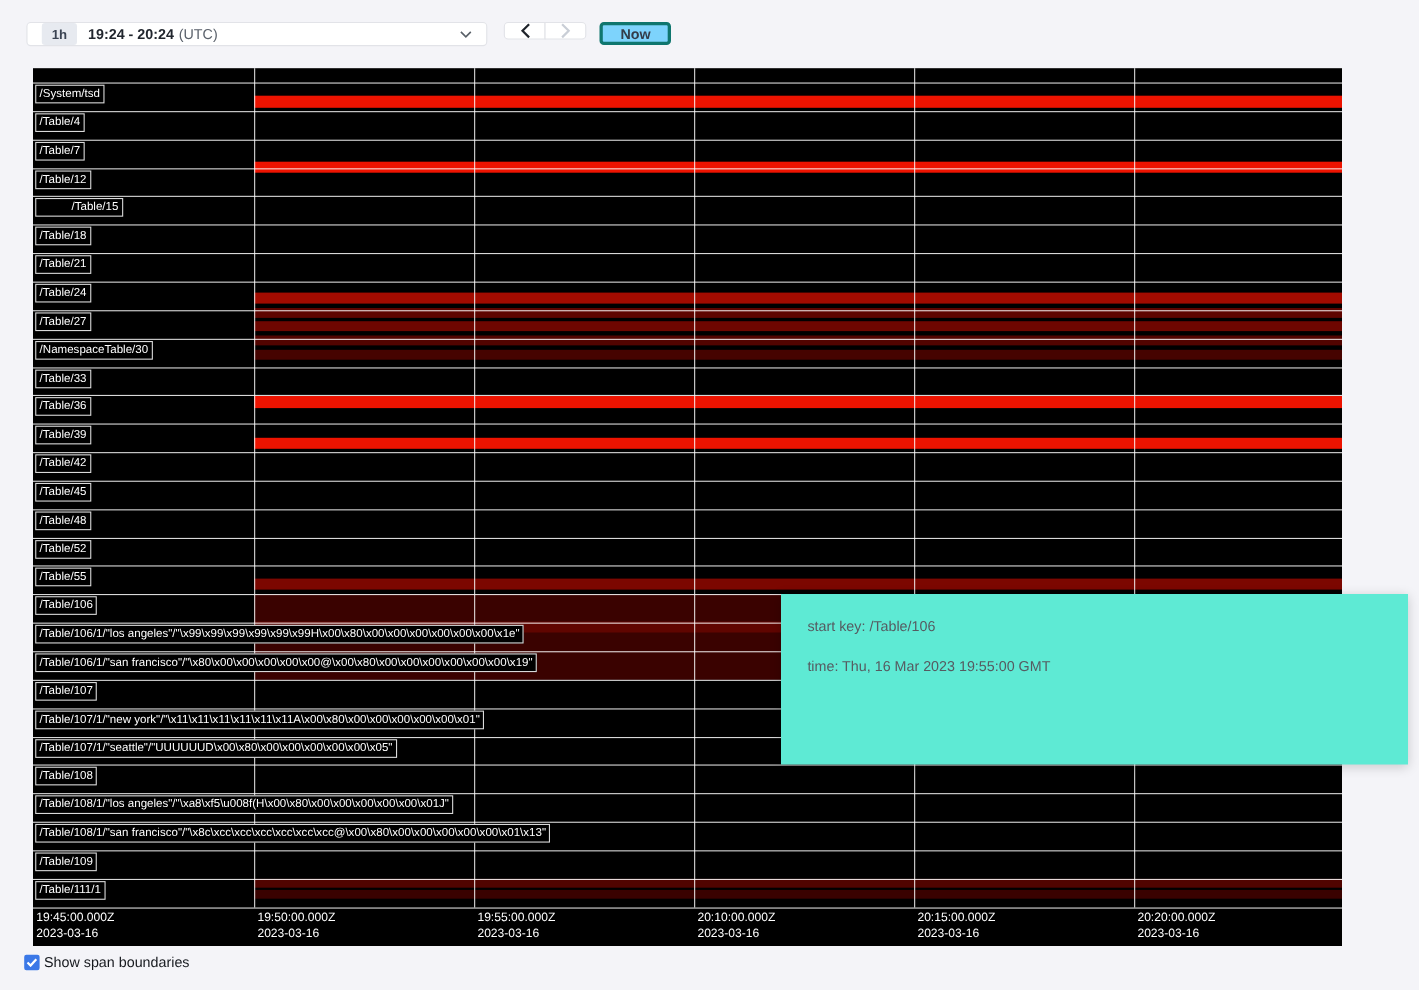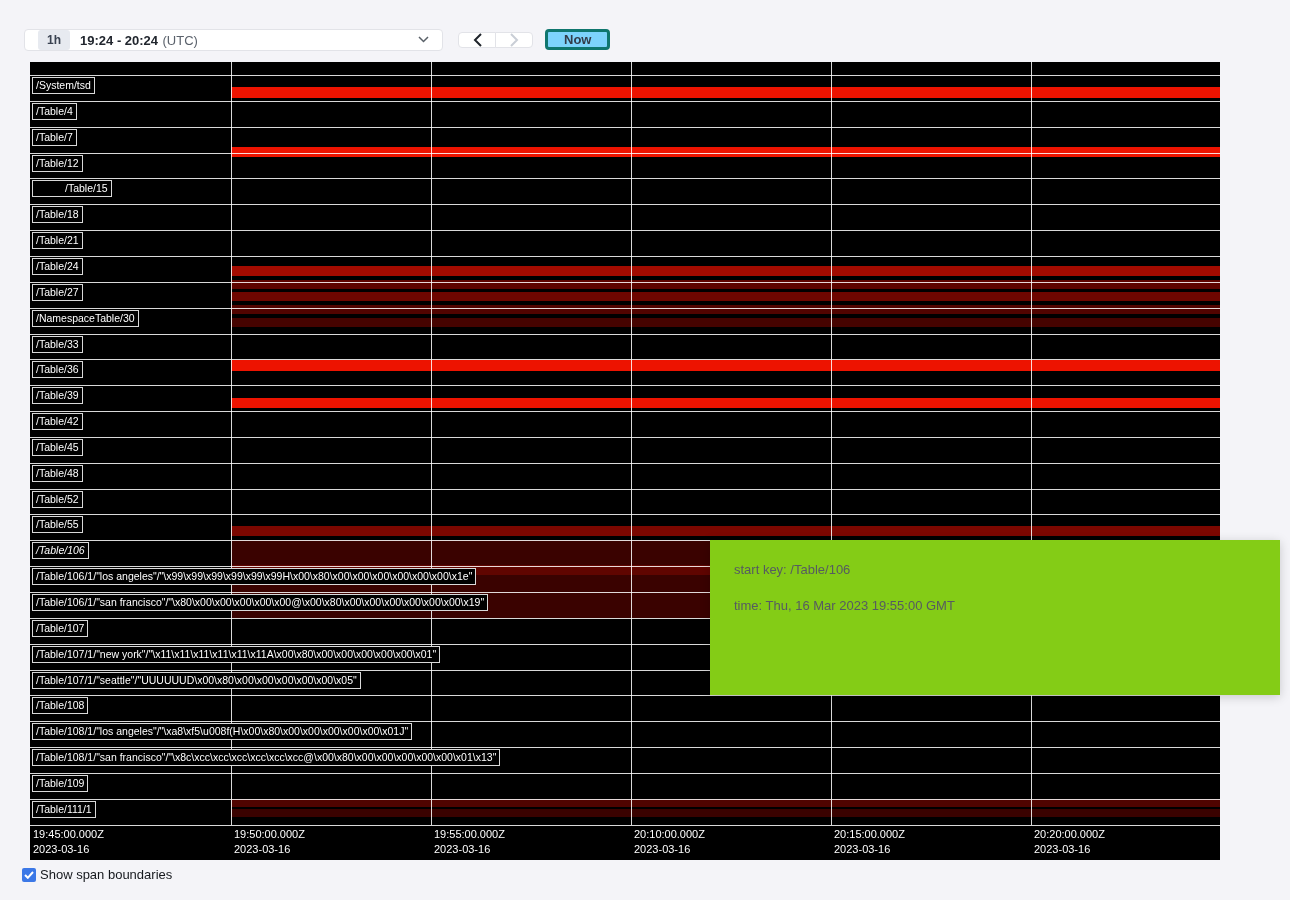--- a/index.html
+++ b/index.html
@@ -1,21 +1,21 @@
 <!DOCTYPE html>
 <html><head>
 <meta charset="utf-8">
 <style>
   * { margin:0; padding:0; box-sizing:border-box; }
   html,body { width:1290px; height:900px; }
   body { background:#f4f4f8; font-family:"Liberation Sans", sans-serif; }
   .page { position:relative; width:1290px; height:900px; overflow:hidden; }
 
   
-  .toolbar { position:absolute; left:24px; top:20px; display:flex; height:39px; align-items:center; }
+  .toolbar { position:absolute; left:24px; top:20px; display:flex; height:39px; align-items:flex-start; }
   .range-select { width:419px; background:#fff; border:1px solid #e2e3e8; border-radius:4px;
                   display:flex; align-items:center; padding:0 13px; gap:10px; cursor:pointer; }
   .badge { background:#e7eaf0; border-radius:3px; padding:3px 9px; font-size:12px; font-weight:bold; color:#3a4352; }
   .range-text { font-size:13px; font-weight:bold; color:#21262e; }
   .tz { font-size:13px; color:#5a616b; }
   .chev { margin-left:auto; display:flex; align-items:center; }
   .nav-group { display:flex; margin-left:15px; }
   .nav-btn { width:38px; background:#fff; border:1px solid #e2e3e8; display:flex; align-items:center;
              justify-content:center; cursor:pointer; }
   .nav-btn.prev { border-radius:4px 0 0 4px; }
@@ -27,21 +27,21 @@
   
   .canvas { position:absolute; left:30px; top:62px; width:1190px; height:798px; background:#000; }
   .band { position:absolute; }
   .hline { position:absolute; left:0; width:100%; height:1px; background:rgba(255,255,255,0.85); }
   .vline { position:absolute; top:0; width:1px; background:rgba(255,255,255,0.85); }
   .rowlabel { position:absolute; left:2px; color:#fff; background:#000; border:1px solid rgba(255,255,255,0.85);
               font-size:10.5px; line-height:13px; padding:1px 3px; white-space:nowrap; z-index:3; }
   .axis { position:absolute; color:#fff; font-size:11px; line-height:15px; z-index:3; }
 
   
-  .tooltip { position:absolute; left:680px; top:478px; width:570px; min-height:155px; background:#84cc16;
+  .tooltip { position:absolute; left:680px; top:478px; width:570px; min-height:155px; background:#5eead4;
              box-shadow:0 2px 10px rgba(0,0,0,0.18); padding:22px 24px; z-index:10; }
   .tt-line { font-size:13px; color:#565b61; margin-bottom:21px; white-space:nowrap; }
   .tt-line:last-child { margin-bottom:0; }
 
   
   .footer { position:absolute; left:22px; top:867px; display:flex; align-items:center; gap:4px; }
   .checkbox { width:14px; height:14px; background:#3b78e7; border-radius:2px; display:flex;
               align-items:center; justify-content:center; cursor:pointer; }
   .cb-label { font-size:13px; color:#15181d; }
 </style>
@@ -143,21 +143,21 @@
       <div class="rowlabel" style="top: 221.8px;">/Table/27</div>
       <div class="rowlabel" style="top: 247.65px;">/NamespaceTable/30</div>
       <div class="rowlabel" style="top: 273.5px;">/Table/33</div>
       <div class="rowlabel" style="top: 299.35px;">/Table/36</div>
       <div class="rowlabel" style="top: 325.2px;">/Table/39</div>
       <div class="rowlabel" style="top: 351.05px;">/Table/42</div>
       <div class="rowlabel" style="top: 376.9px;">/Table/45</div>
       <div class="rowlabel" style="top: 402.75px;">/Table/48</div>
       <div class="rowlabel" style="top: 428.6px;">/Table/52</div>
       <div class="rowlabel" style="top: 454.45px;">/Table/55</div>
-      <div class="rowlabel" style="top: 480.3px; font-style: italic;">/Table/106</div>
+      <div class="rowlabel" style="top: 480.3px;">/Table/106</div>
       <div class="rowlabel" style="top: 506.15px;">/Table/106/1/"los angeles"/"\x99\x99\x99\x99\x99\x99H\x00\x80\x00\x00\x00\x00\x00\x00\x1e"</div>
       <div class="rowlabel" style="top: 532px;">/Table/106/1/"san francisco"/"\x80\x00\x00\x00\x00\x00@\x00\x80\x00\x00\x00\x00\x00\x00\x19"</div>
       <div class="rowlabel" style="top: 557.85px;">/Table/107</div>
       <div class="rowlabel" style="top: 583.7px;">/Table/107/1/"new york"/"\x11\x11\x11\x11\x11\x11A\x00\x80\x00\x00\x00\x00\x00\x01"</div>
       <div class="rowlabel" style="top: 609.55px;">/Table/107/1/"seattle"/"UUUUUUD\x00\x80\x00\x00\x00\x00\x00\x05"</div>
       <div class="rowlabel" style="top: 635.4px;">/Table/108</div>
       <div class="rowlabel" style="top: 661.25px;">/Table/108/1/"los angeles"/"\xa8\xf5\u008f(H\x00\x80\x00\x00\x00\x00\x00\x01J"</div>
       <div class="rowlabel" style="top: 687.1px;">/Table/108/1/"san francisco"/"\x8c\xcc\xcc\xcc\xcc\xcc\xcc@\x00\x80\x00\x00\x00\x00\x00\x01\x13"</div>
       <div class="rowlabel" style="top: 712.95px;">/Table/109</div>
       <div class="rowlabel" style="top: 738.8px;">/Table/111/1</div>

